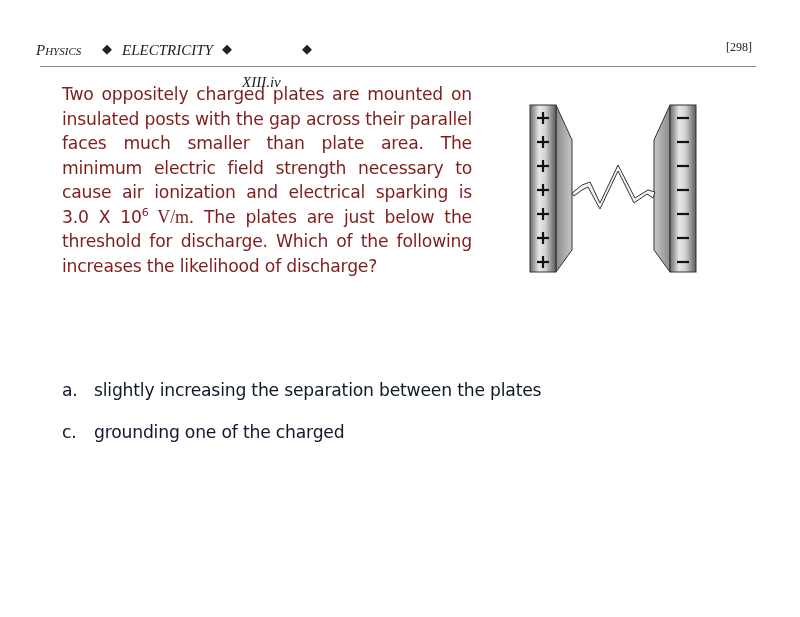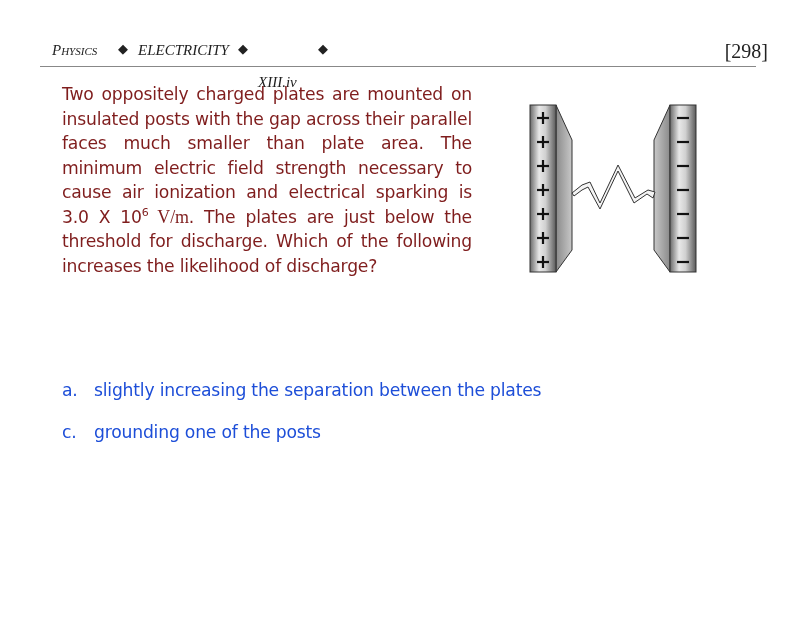--- a/index.html
+++ b/index.html
@@ -1,27 +1,27 @@
 <!DOCTYPE html>
 <html><head>
 <meta charset="utf-8">
 <style>
   html, body { margin:0; padding:0; background:#ffffff; }
   body { width:800px; height:617px; position:relative; overflow:hidden; }
-  .header { position:absolute; left:52px; top:42px; width:716px; height:24px; }
+  .header { position:absolute; left:36px; top:42px; width:716px; height:24px; }
   .hdr-text { position:absolute; top:0; font-family:"Liberation Serif", serif; font-style:italic; font-size:15px; color:#222; white-space:nowrap; }
   .hdr-physics { font-variant: small-caps; }
   .hdr-bullet { position:absolute; top:-1px; font-family:"Liberation Serif", serif; font-size:13px; color:#222; }
-  .page-num { position:absolute; right:0; top:-2px; font-family:"Liberation Serif", serif; font-size:20px; color:#222; }
+  .page-num { position:absolute; right:0; top:-2px; font-family:"Liberation Serif", serif; font-size:12px; color:#222; }
   .rule { position:absolute; left:40px; top:66px; width:716px; height:1px; background:#888; }
   .question { position:absolute; left:62px; top:82px; width:410px; font-family:"DejaVu Sans", sans-serif; font-size:17.2px; line-height:24.5px; color:#7f1d1d; text-align:justify; letter-spacing:-0.2px; }
   .question .serif { font-family:"Liberation Serif", serif; font-size:18px; }
   .question sup { font-size:11px; line-height:0; }
   .figure { position:absolute; left:520px; top:95px; width:190px; height:190px; }
-  .options { position:absolute; left:62px; top:380px; font-family:"DejaVu Sans", sans-serif; font-size:17.2px; color:#1d4ed8; letter-spacing:-0.2px; }
+  .options { position:absolute; left:62px; top:380px; font-family:"DejaVu Sans", sans-serif; font-size:17.2px; color:#0f172a; letter-spacing:-0.2px; }
   .opt { height:42px; white-space:nowrap; }
   .opt-letter { display:inline-block; width:32px; }
 </style>
 </head>
 <body>
 
 <div class="header">
   <span class="hdr-text hdr-physics" style="left:0;">Physics</span>
   <span class="hdr-bullet" style="left:66px;">◆</span>
   <span class="hdr-text" style="left:86px;">ELECTRICITY</span>
@@ -87,14 +87,14 @@
       <line x1="157" y1="143" x2="169" y2="143"></line>
       <line x1="157" y1="167" x2="169" y2="167"></line>
     </g>
 
     <polygon points="52,98 62,90 70,87 80,108 98,70 115,103 128,95 135,97 133,103 127,99 114,108 98,76 80,114 68,92 62,95 54,101" fill="#f4f4f4" stroke="#333" stroke-width="1"></polygon>
   </svg>
 </div>
 
 <div class="options">
   <div class="opt"><span class="opt-letter">a.</span><span>slightly increasing the separation between the plates</span></div>
-  <div class="opt"><span class="opt-letter">c.</span><span>grounding one of the posts</span></div>
+  <div class="opt"><span class="opt-letter">c.</span><span>grounding one of the charged</span></div>
 </div>
 
 </body></html>

